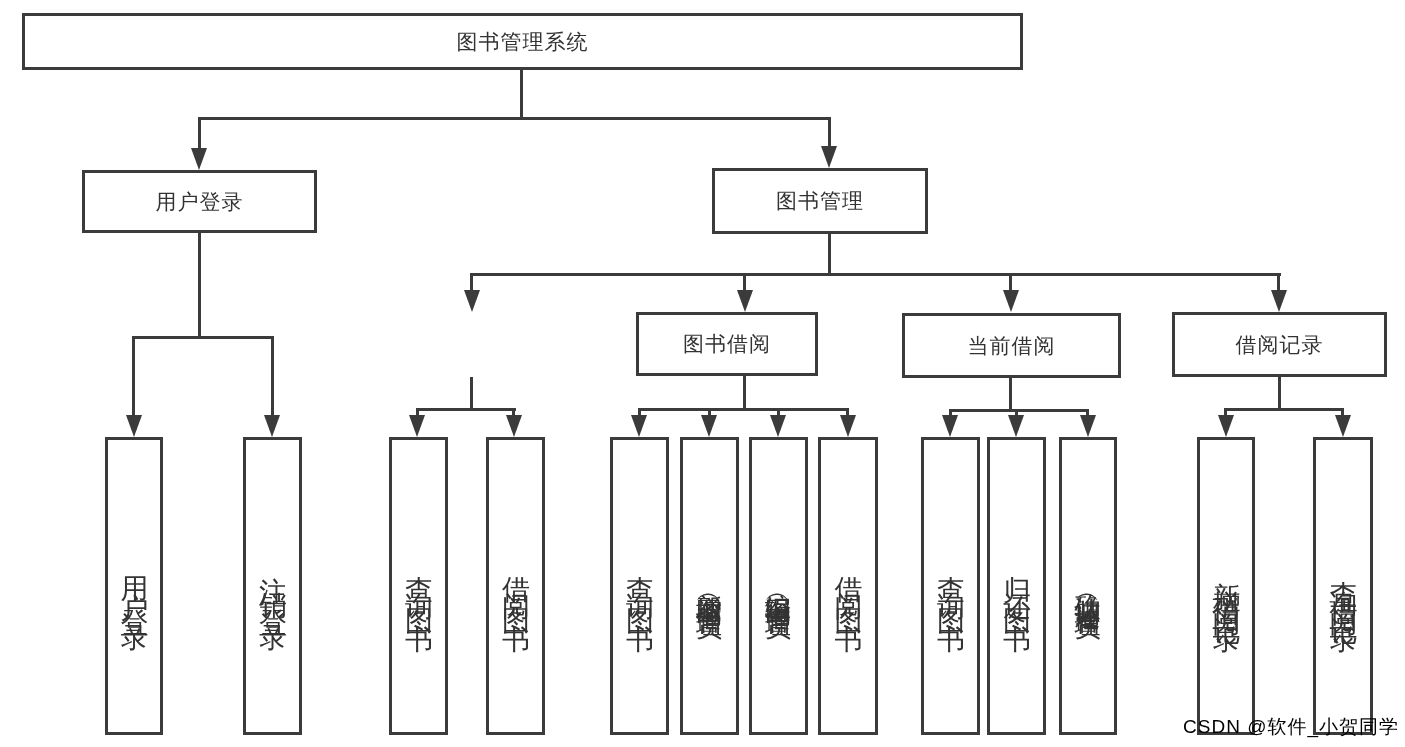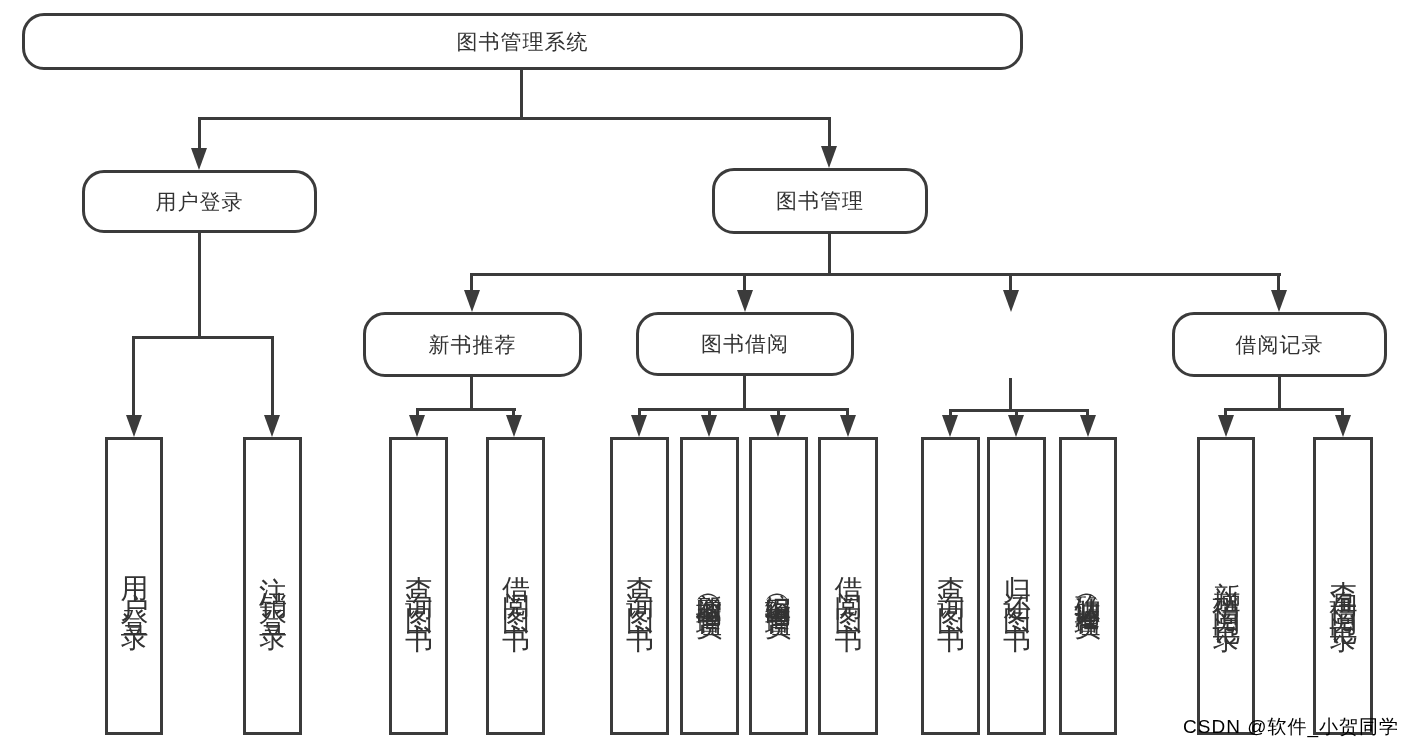--- a/index.html
+++ b/index.html
@@ -4,21 +4,21 @@
 <style>
   html,body{margin:0;padding:0;background:#ffffff;}
   .canvas{
     position:relative;width:1405px;height:747px;background:#ffffff;overflow:hidden;
     font-family:"Liberation Sans","DejaVu Sans",sans-serif;
   }
   .box{
     position:absolute;box-sizing:border-box;border:3px solid #3b3b3b;background:#ffffff;
     display:flex;align-items:center;justify-content:center;color:#333333;
   }
-  .h{font-size:21px;letter-spacing:1px;border-radius:22px;}
+  .h{font-size:21px;letter-spacing:1px;}
   .v{
     writing-mode:vertical-rl;text-orientation:mixed;
     font-size:28px;letter-spacing:16px;line-height:1;
   }
   .v.mid{font-size:28px;letter-spacing:9px;}
   .v.long{font-size:26px;letter-spacing:3px;}
   .vline{position:absolute;width:3px;background:#3b3b3b;}
   .hline{position:absolute;height:3px;background:#3b3b3b;}
   .arr{
     position:absolute;width:0;height:0;
@@ -58,22 +58,22 @@
   <div class="hline" style="left:470px;top:273px;width:811px"></div>
   <div class="vline" style="left:470px;top:273px;height:17px"></div>
   <div class="arr" style="left:464px;top:290px"></div>
   <div class="vline" style="left:743px;top:273px;height:17px"></div>
   <div class="arr" style="left:737px;top:290px"></div>
   <div class="vline" style="left:1009px;top:273px;height:17px"></div>
   <div class="arr" style="left:1003px;top:290px"></div>
   <div class="vline" style="left:1277px;top:273px;height:17px"></div>
   <div class="arr" style="left:1271px;top:290px"></div>
 
-  <div class="box h" style="left:363px;top:312px;width:219px;height:65px">新书推荐</div>
-  <div class="box h" style="left:636px;top:312px;width:218px;height:64px">图书借阅</div>
+  <div class="box h" style="left:636px;top:312px;width:182px;height:64px">图书借阅</div>
+  <div class="box h" style="left:902px;top:313px;width:219px;height:65px">当前借阅</div>
   <div class="box h" style="left:1172px;top:312px;width:215px;height:65px">借阅记录</div>
 
   <div class="vline" style="left:470px;top:377px;height:31px"></div>
   <div class="hline" style="left:416px;top:408px;width:100px"></div>
   <div class="vline" style="left:416px;top:408px;height:7px"></div>
   <div class="arr" style="left:409px;top:415px"></div>
   <div class="vline" style="left:512px;top:408px;height:7px"></div>
   <div class="arr" style="left:506px;top:415px"></div>
 
   <div class="vline" style="left:743px;top:376px;height:32px"></div>

